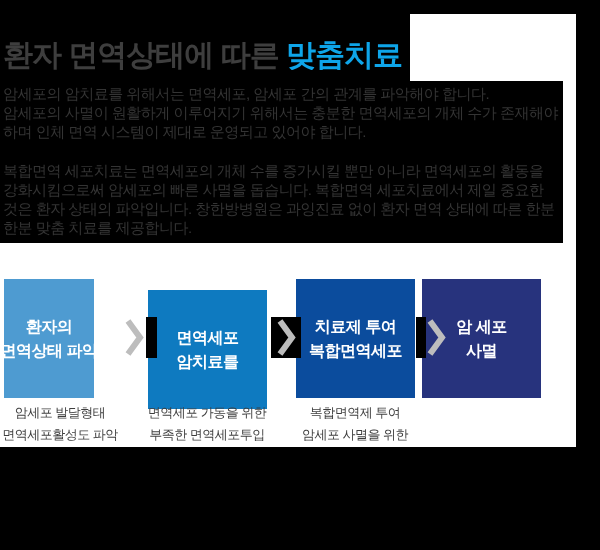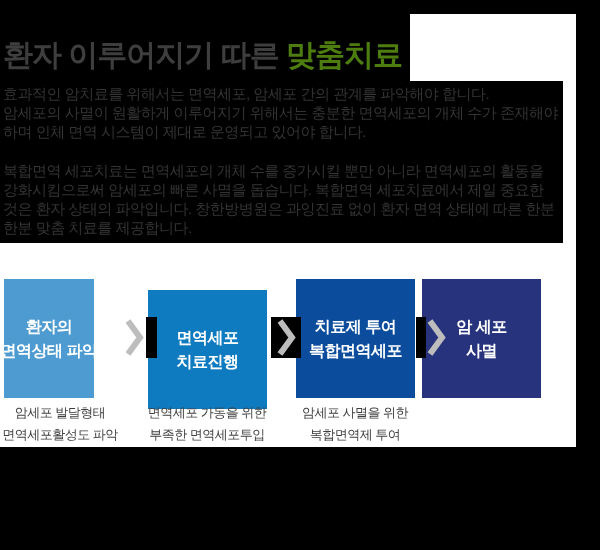--- a/index.html
+++ b/index.html
@@ -58,41 +58,41 @@
   .cap3{left:280px;}
   .cap4{left:426px;}
 </style>
 </head>
 <body>
 
 <div class="abs white-title-gap"></div>
 <div class="abs white-right-strip"></div>
 <div class="abs white-diagram"></div>
 
-<h1 class="abs title"><span>환자 이루어지기 따른 </span><span class="hl" style="color: #4d7c0f;">맞춤치료</span></h1>
+<h1 class="abs title"><span>환자 면역상태에 따른 </span><span class="hl" style="color: #0ea5e9;">맞춤치료</span></h1>
 
 <div class="abs para para1">
-  <div>효과적인 암치료를 위해서는 면역세포, 암세포 간의 관계를 파악해야 합니다.</div>
+  <div>암세포의 암치료를 위해서는 면역세포, 암세포 간의 관계를 파악해야 합니다.</div>
   <div>암세포의 사멸이 원활하게 이루어지기 위해서는 충분한 면역세포의 개체 수가 존재해야</div>
   <div>하며 인체 면역 시스템이 제대로 운영되고 있어야 합니다.</div>
 </div>
 <div class="abs para para2">
   <div>복합면역 세포치료는 면역세포의 개체 수를 증가시킬 뿐만 아니라 면역세포의 활동을</div>
   <div>강화시킴으로써 암세포의 빠른 사멸을 돕습니다. 복합면역 세포치료에서 제일 중요한</div>
   <div>것은 환자 상태의 파악입니다. 창한방병원은 과잉진료 없이 환자 면역 상태에 따른 한분</div>
   <div>한분 맞춤 치료를 제공합니다.</div>
 </div>
 
 <div class="abs pbox box1" style="background-color: rgb(78, 155, 209);">
   <div>환자의</div>
   <div>면역상태 파악</div>
 </div>
 <div class="abs pbox box2" style="background-color: rgb(14, 122, 192);">
   <div>면역세포</div>
-  <div>치료진행</div>
+  <div>암치료를</div>
 </div>
 <div class="abs pbox box3" style="background-color: rgb(11, 76, 157);">
   <div>치료제 투여</div>
   <div>복합면역세포</div>
 </div>
 <div class="abs pbox box4" style="background-color: rgb(39, 51, 125);">
   <div>암 세포</div>
   <div>사멸</div>
 </div>
 
@@ -114,17 +114,17 @@
 
 <div class="abs caption cap1">
   <div>암세포 발달형태</div>
   <div>면역세포활성도 파악</div>
 </div>
 <div class="abs caption cap2">
   <div>면역세포 가동을 위한</div>
   <div>부족한 면역세포투입</div>
 </div>
 <div class="abs caption cap3">
+  <div>복합면역제 투여</div>
   <div>암세포 사멸을 위한</div>
-  <div>복합면역제 투여</div>
 </div>
 <div class="abs caption cap4">
 </div>
 
 </body></html>

